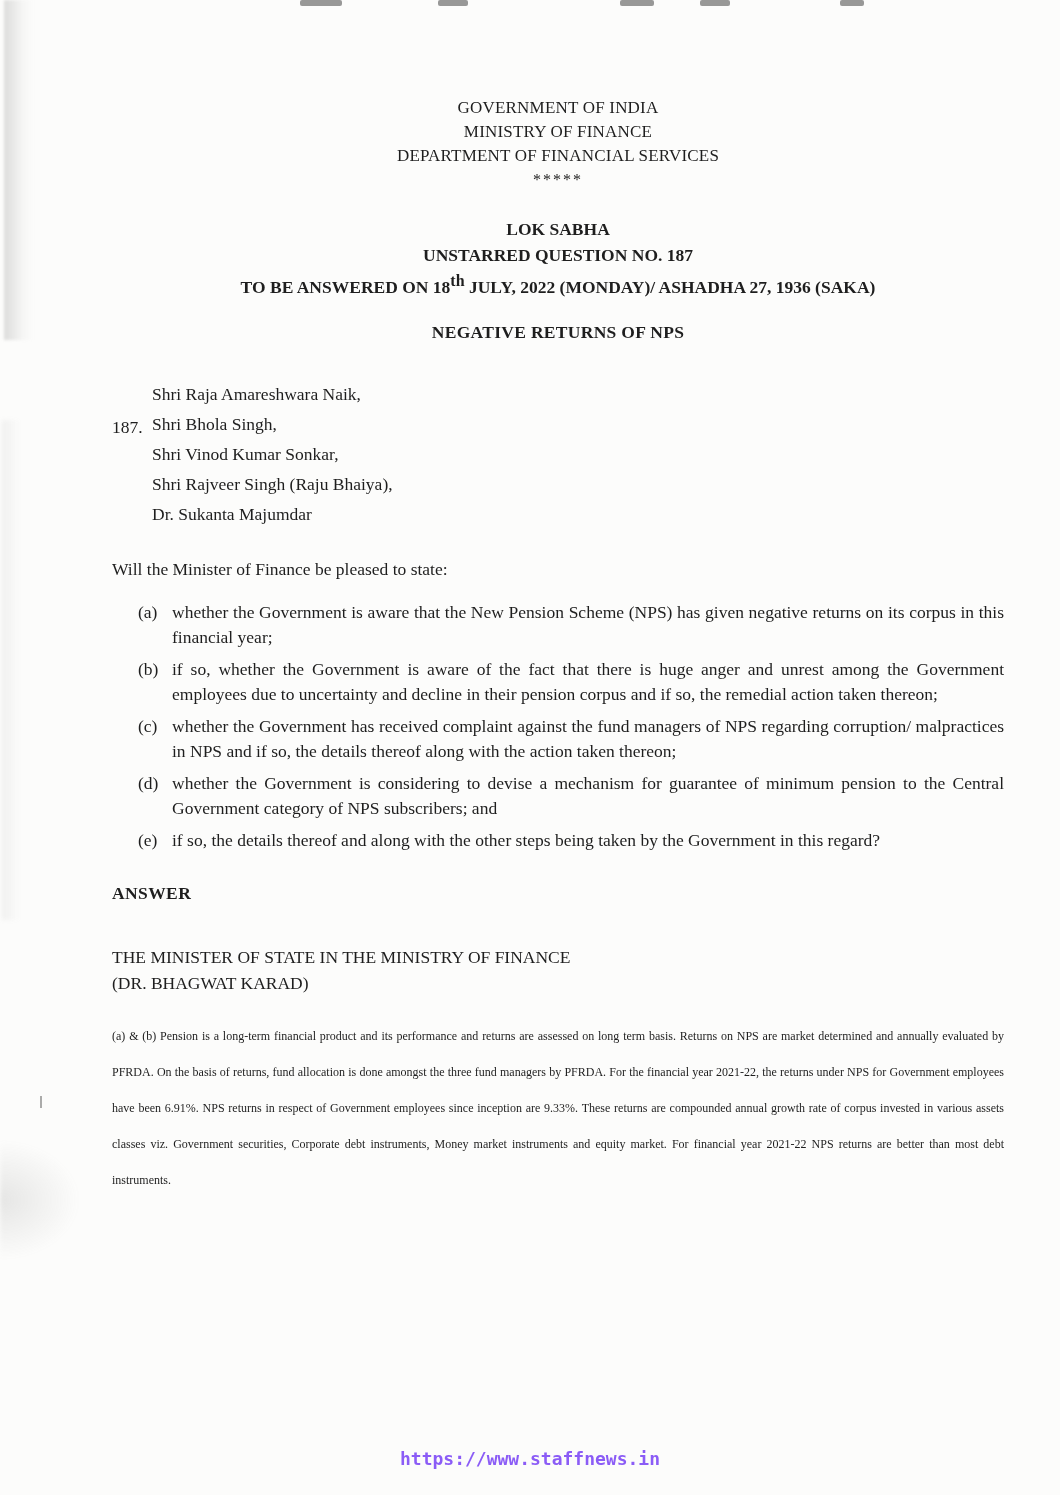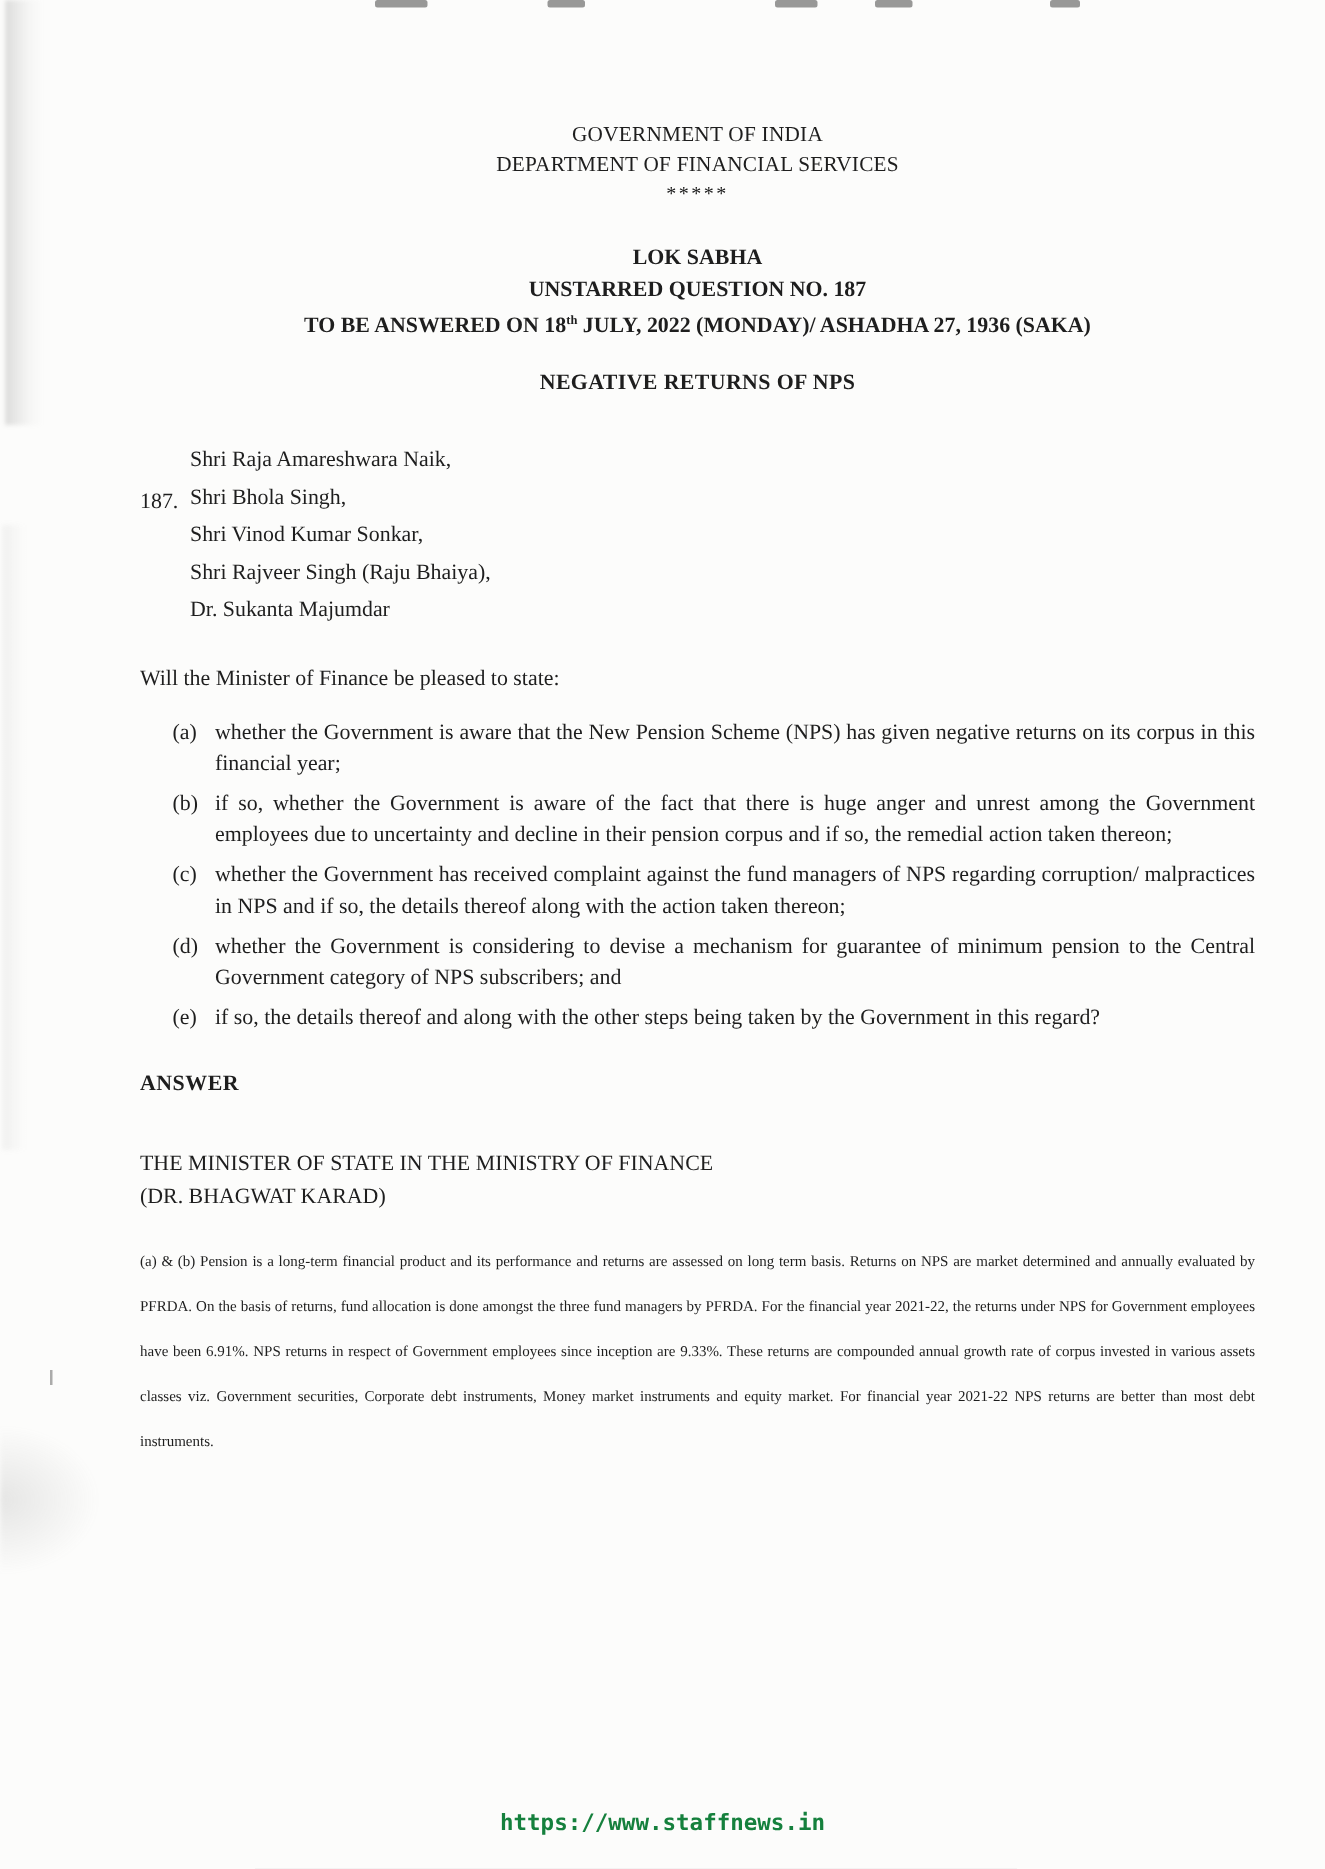--- a/index.html
+++ b/index.html
@@ -39,21 +39,21 @@
   .dash3 { left: 620px; width: 34px; }
   .dash4 { left: 700px; width: 30px; }
   .dash5 { left: 840px; width: 24px; }
   .art-tick { left: 40px; top: 1096px; width: 2px; height: 12px; background: rgba(90,90,90,0.5); }
 
   
   .doc-header { text-align: center; font-size: 17px; line-height: 24px; letter-spacing: 0.2px; }
   .doc-header .stars { letter-spacing: 2px; font-size: 16px; }
 
   .session { text-align: center; font-weight: bold; font-size: 17.5px; line-height: 26px; margin-top: 24px; }
-  .session sup { font-size: 10px; }
+  .session sup { font-size: 16px; }
 
   .subject { text-align: center; font-weight: bold; font-size: 17.5px; margin-top: 22px; letter-spacing: 0.3px; }
 
   
   .members { display: flex; margin-top: 36px; font-size: 17.5px; line-height: 30px; }
   .members .q-number { width: 40px; flex: 0 0 40px; margin-top: 33px; }
   .member-names { flex: 1; }
 
   .intro { margin: 30px 0 0 0; font-size: 17.5px; }
 
@@ -75,40 +75,41 @@
   }
 
   .watermark {
     position: absolute;
     left: 0; right: 0;
     bottom: 26px;
     text-align: center;
     font-family: "DejaVu Sans Mono", monospace;
     font-weight: bold;
     font-size: 18px;
-    color: #15803d;
+    color: #8b5cf6;
   }
 </style>
 </head>
 <body>
 
 <div class="page">
 
   <div class="artifact art-left-top"></div>
   <div class="artifact art-left-mid"></div>
   <div class="artifact art-left-low"></div>
   <div class="artifact art-dash dash1"></div>
   <div class="artifact art-dash dash2"></div>
   <div class="artifact art-dash dash3"></div>
   <div class="artifact art-dash dash4"></div>
   <div class="artifact art-dash dash5"></div>
   <div class="artifact art-tick"></div>
 
   <header class="doc-header">
     <div>GOVERNMENT OF INDIA</div>
+    <div>MINISTRY OF FINANCE</div>
     <div>DEPARTMENT OF FINANCIAL SERVICES</div>
     <div class="stars">*****</div>
   </header>
 
   <section class="session">
     <div>LOK SABHA</div>
     <div>UNSTARRED QUESTION NO. 187</div>
     <div><span>TO BE ANSWERED ON 18</span><sup>th</sup><span> JULY, 2022 (MONDAY)/ ASHADHA 27, 1936 (SAKA)</span></div>
   </section>
 

